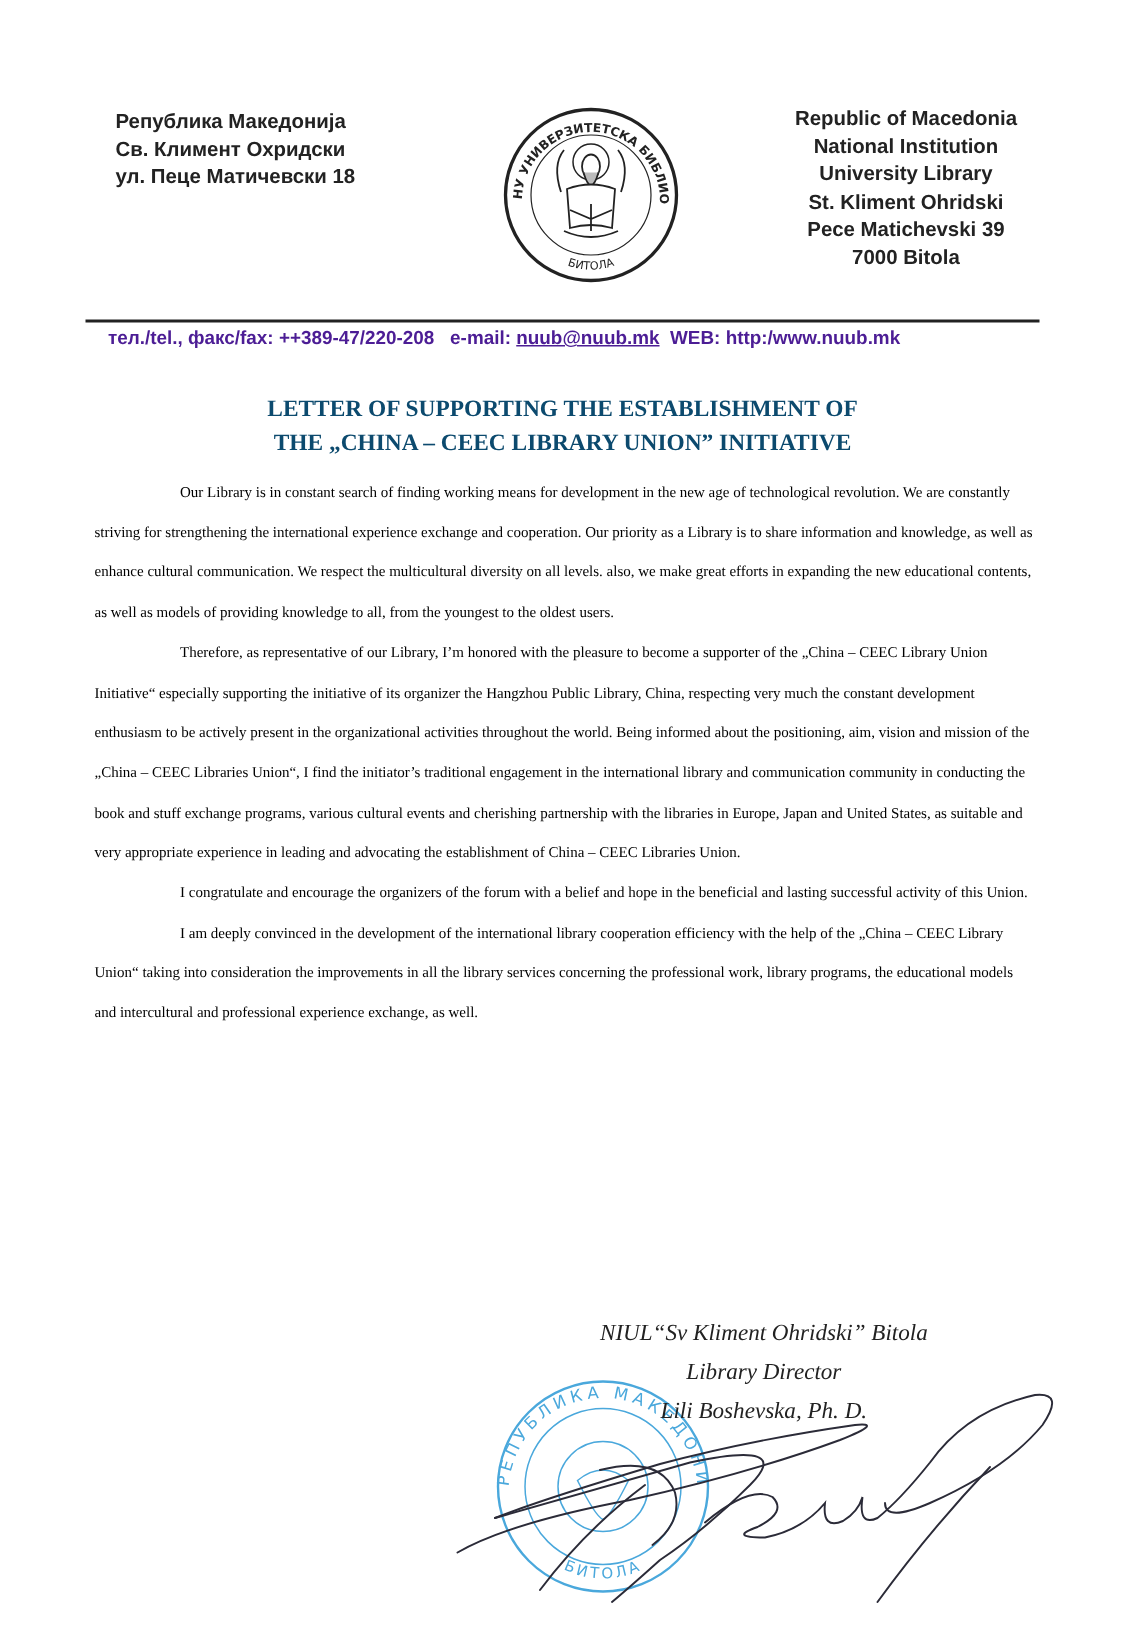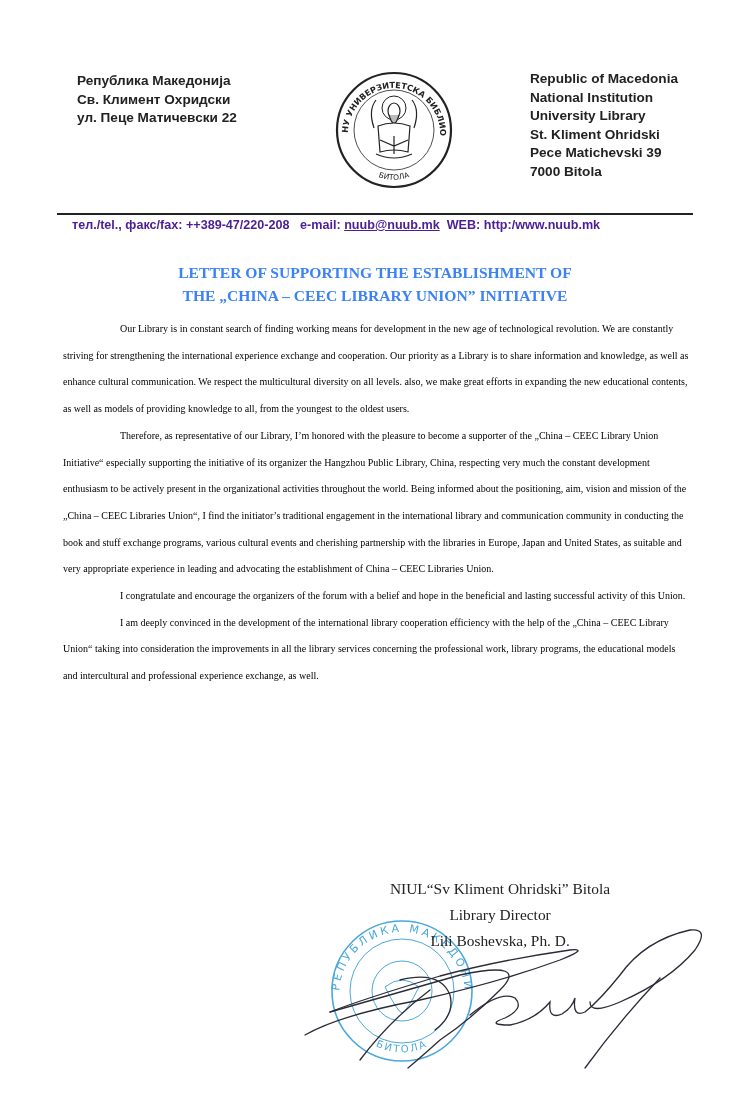--- a/index.html
+++ b/index.html
@@ -1,38 +1,38 @@
 <!DOCTYPE html>
 <html><head>
 <meta charset="utf-8">
 <style>
   html, body { margin: 0; padding: 0; background: #ffffff; }
   body { width: 750px; height: 1099px; position: relative; overflow: hidden; color: #1a1a1a; }
   .hdr { position: absolute; font-family: "Liberation Sans", sans-serif; font-weight: bold; font-size: 13.6px; line-height: 18.6px; color: #222; }
   .hdr-left { left: 77px; top: 72px; }
-  .hdr-right { right: 72px; top: 70px; text-align: left; }
+  .hdr-right { right: 72px; top: 70px; text-align: center; }
   .seal { position: absolute; left: 334px; top: 70px; width: 120px; height: 120px; }
   .rule { position: absolute; left: 57px; top: 213px; width: 636px; height: 0; border-top: 2px solid #222; }
   .contact { position: absolute; left: 72px; top: 218px; font-family: "Liberation Sans", sans-serif; font-weight: bold; font-size: 12.6px; color: #4c1d95; white-space: nowrap; }
   .contact .u { text-decoration: underline; }
-  .title { position: absolute; left: 0; width: 750px; top: 261px; text-align: center; font-family: "Liberation Serif", serif; font-weight: bold; font-size: 15.6px; line-height: 23px; color: #3b82f6; }
+  .title { position: absolute; left: 0; width: 750px; top: 261px; text-align: center; font-family: "Liberation Serif", serif; font-weight: bold; font-size: 15.6px; line-height: 23px; color: #0c4a6e; }
   .body { position: absolute; left: 63px; width: 628px; top: 316px; font-family: "Liberation Serif", serif; font-size: 10px; line-height: 26.7px; color: #000000; }
   .body p { margin: 0; text-indent: 57px; }
-  .sig { position: absolute; left: 390px; top: 876px; font-family: "Liberation Serif", serif; font-size: 15.4px; line-height: 26px; color: #222; }
+  .sig { position: absolute; left: 400px; top: 876px; font-family: "Liberation Serif", serif; font-size: 15.4px; line-height: 26px; color: #222; font-style: italic; }
   .sig div { text-align: center; }
   .stamp { position: absolute; left: 327px; top: 917px; width: 150px; height: 145px; }
   .signature { position: absolute; left: 300px; top: 920px; width: 420px; height: 150px; }
 </style>
 </head>
 <body>
 
 <div class="hdr hdr-left">
   <div>Република Македонија</div>
   <div>Св. Климент Охридски</div>
-  <div>ул. Пеце Матичевски 22</div>
+  <div>ул. Пеце Матичевски 18</div>
 </div>
 
 <svg class="seal" viewBox="0 0 120 120">
   <defs>
     <path id="sealArc" d="M 14 64 A 46 46 0 1 1 106 64"></path>
     <path id="sealArcB" d="M 30 98 A 44 44 0 0 0 90 98"></path>
   </defs>
   <circle cx="60" cy="60" r="57" fill="none" stroke="#222" stroke-width="2.2"></circle>
   <circle cx="60" cy="60" r="40" fill="none" stroke="#222" stroke-width="0.8"></circle>
   <text font-family="DejaVu Sans, sans-serif" font-size="8.2" fill="#222" font-weight="bold">

